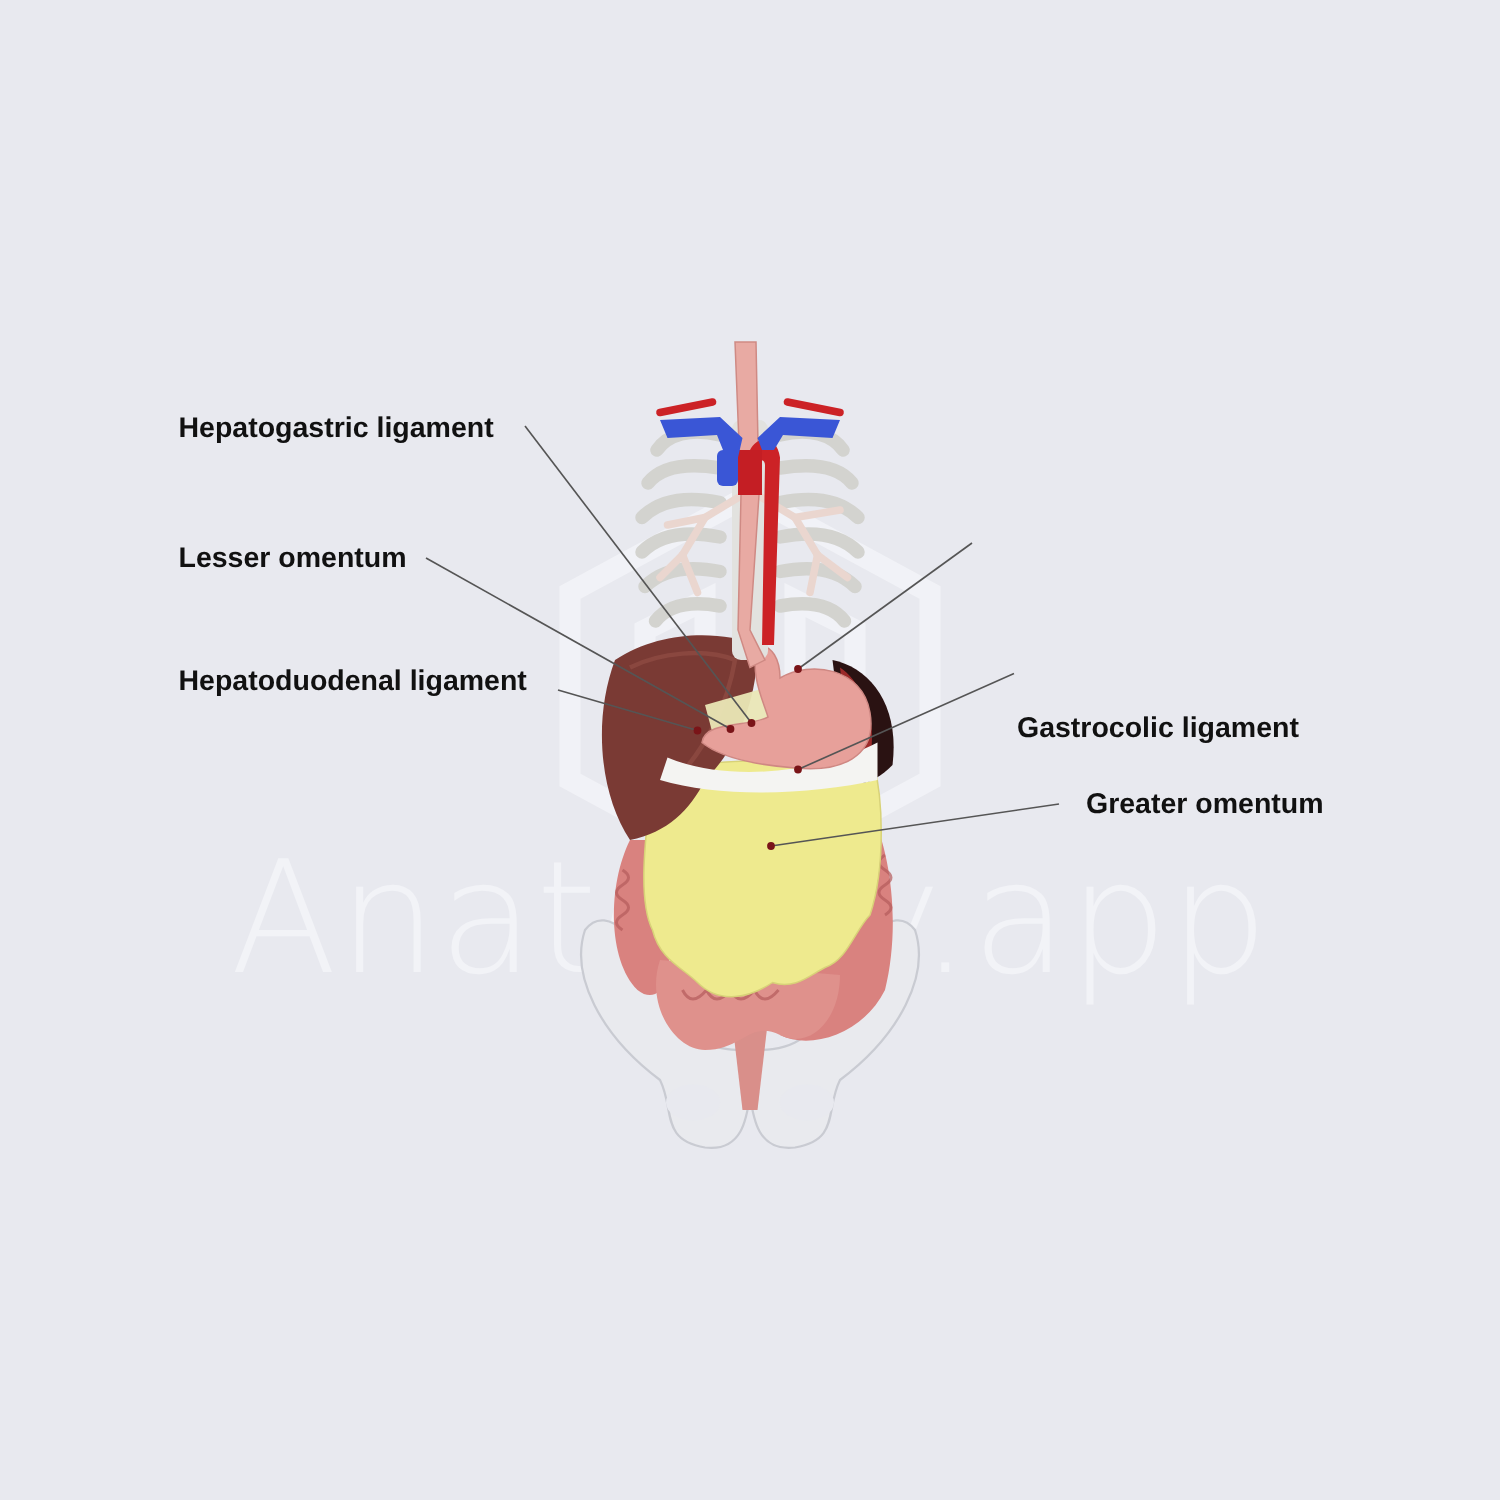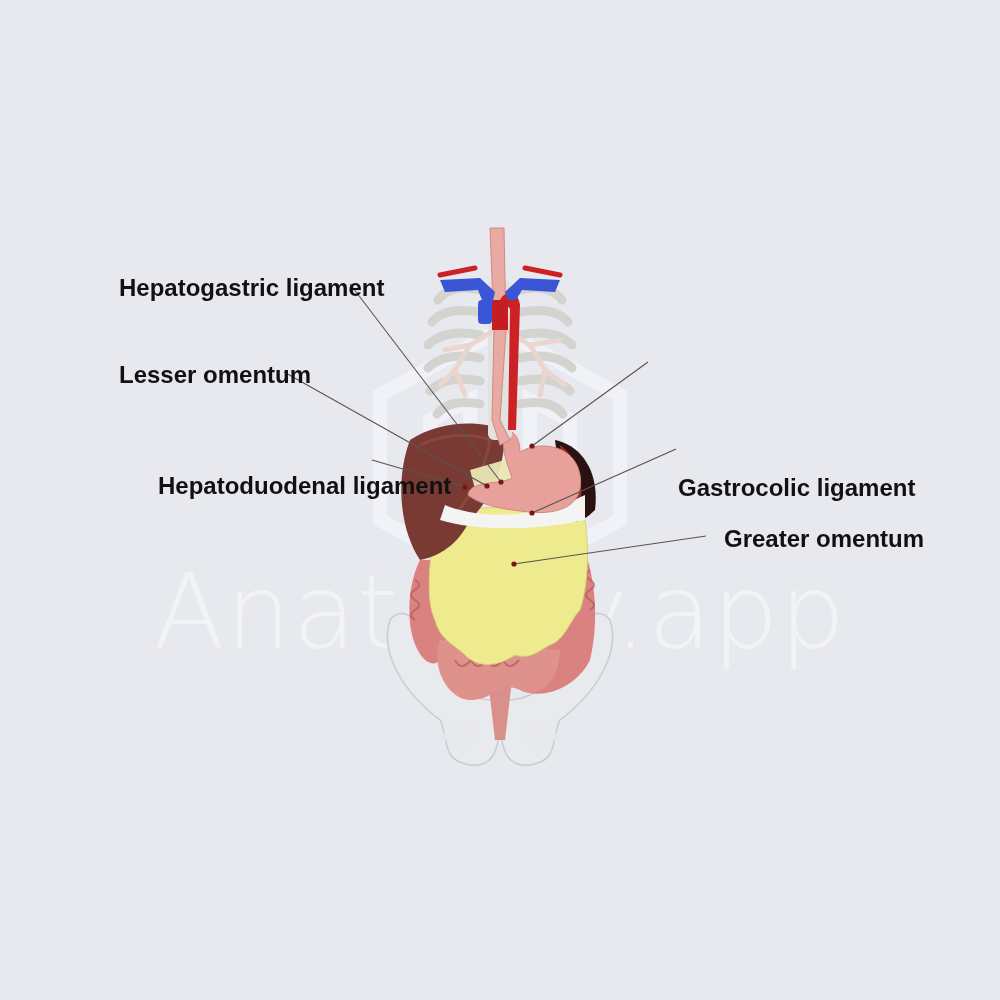--- a/index.html
+++ b/index.html
@@ -1,19 +1,19 @@
 <!DOCTYPE html>
 <html><head>
 <meta charset="utf-8">
 <style>
   html, body { margin:0; padding:0; }
   body { width:1000px; height:1000px; background:#e8e9ef; position:relative; overflow:hidden; font-family:"Liberation Sans", sans-serif; }
   .stage { position:absolute; left:0; top:0; width:1000px; height:1000px; }
   .watermark { position:absolute; left:150px; top:560px; width:700px; text-align:center; font-family:"DejaVu Sans", sans-serif; font-size:104px; font-weight:300; color:#f2f3f7; letter-spacing:1px; line-height:1; }
-  .label { position:absolute; font-family:"Liberation Sans", sans-serif; font-weight:700; font-size:24px; color:#111; white-space:nowrap; line-height:1; }
+  .label { position:absolute; font-family:"Liberation Sans", sans-serif; font-weight:700; font-size:19px; color:#111; white-space:nowrap; line-height:1; }
   svg.overlay { position:absolute; left:0; top:0; }
 </style>
 </head>
 <body>
 
 <div class="stage">
 
   <div class="watermark">Anatomy.app</div>
 
   <svg class="overlay" width="1000" height="1000" viewBox="0 0 1000 1000">
@@ -114,17 +114,17 @@
       <circle cx="487" cy="486" r="2.6"></circle>
       <circle cx="465" cy="487" r="2.6"></circle>
       <circle cx="532" cy="446" r="2.6"></circle>
       <circle cx="532" cy="513" r="2.6"></circle>
       <circle cx="514" cy="564" r="2.6"></circle>
     </g>
   </svg>
 
   <div class="label" style="left:119px; top:276px;">Hepatogastric ligament</div>
   <div class="label" style="left:119px; top:363px;">Lesser omentum</div>
-  <div class="label" style="left:119px; top:474px;margin-left:39px;">Hepatoduodenal ligament</div>
+  <div class="label" style="left:119px; top:445px;">Hepatoduodenal ligament</div>
   <div class="label" style="left:678px; top:440px;margin-top:36px;">Gastrocolic ligament</div>
   <div class="label" style="left:708px; top:527px;margin-left:16px;">Greater omentum</div>
 
 </div>
 
 </body></html>

